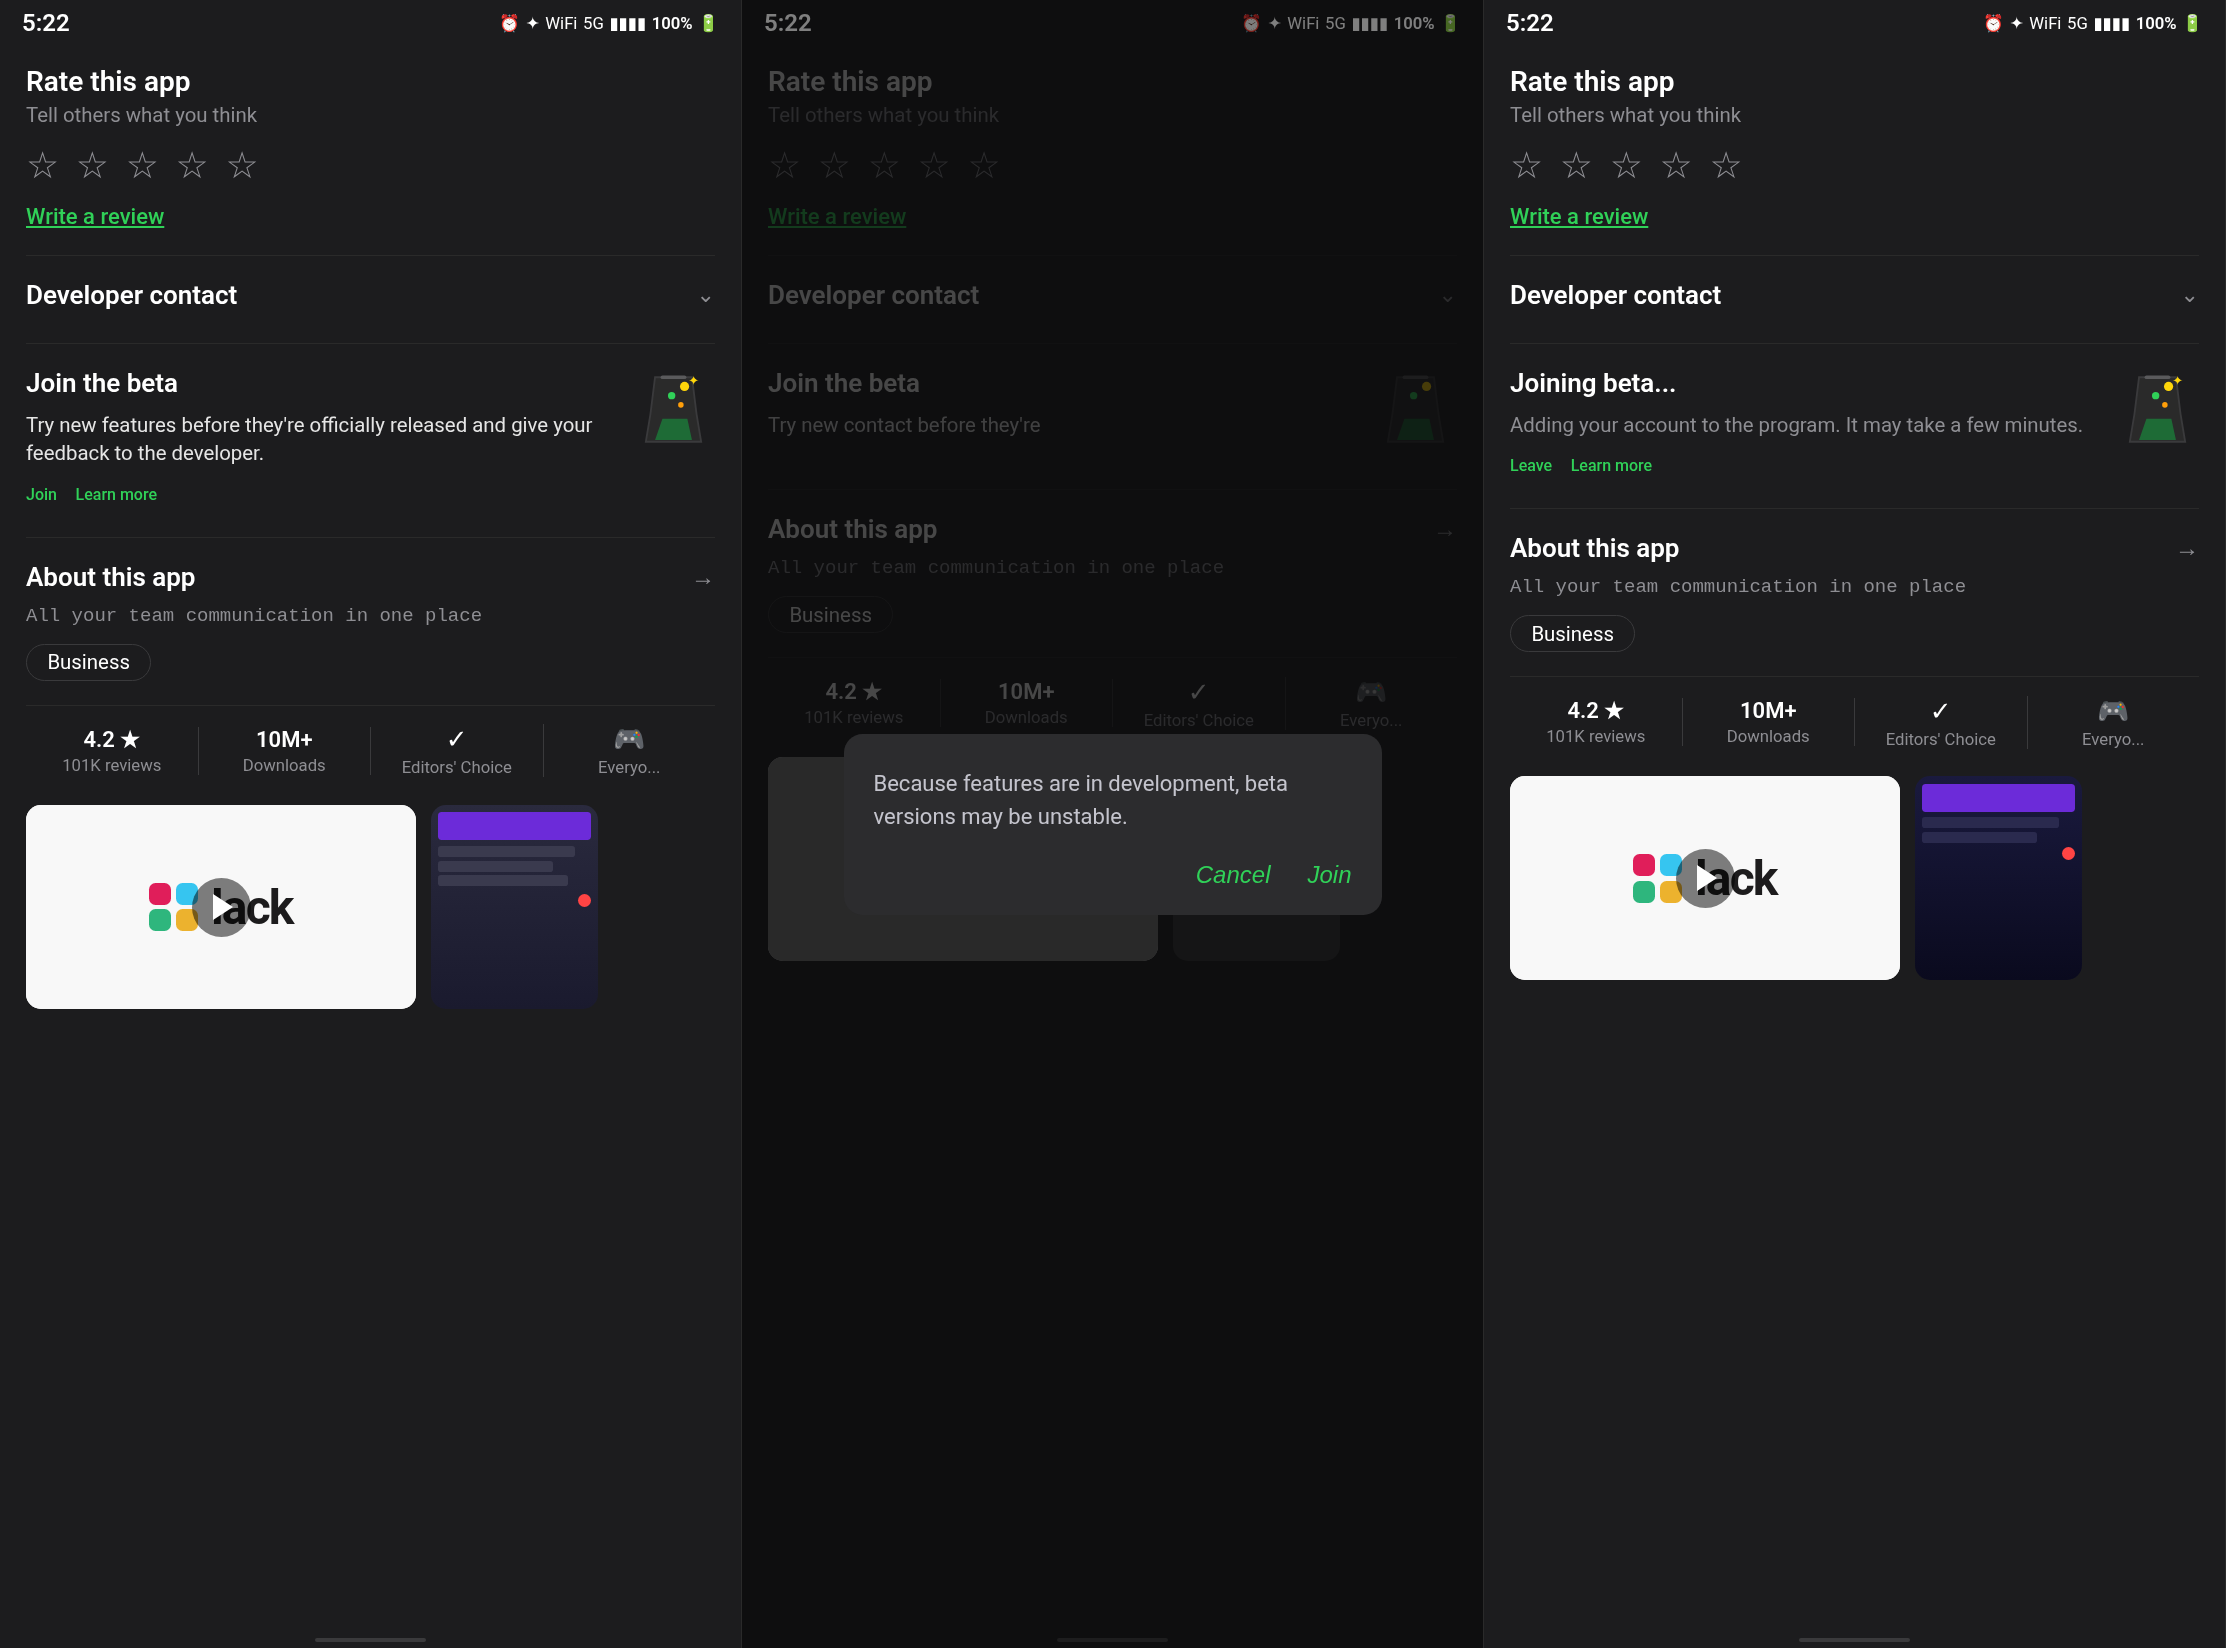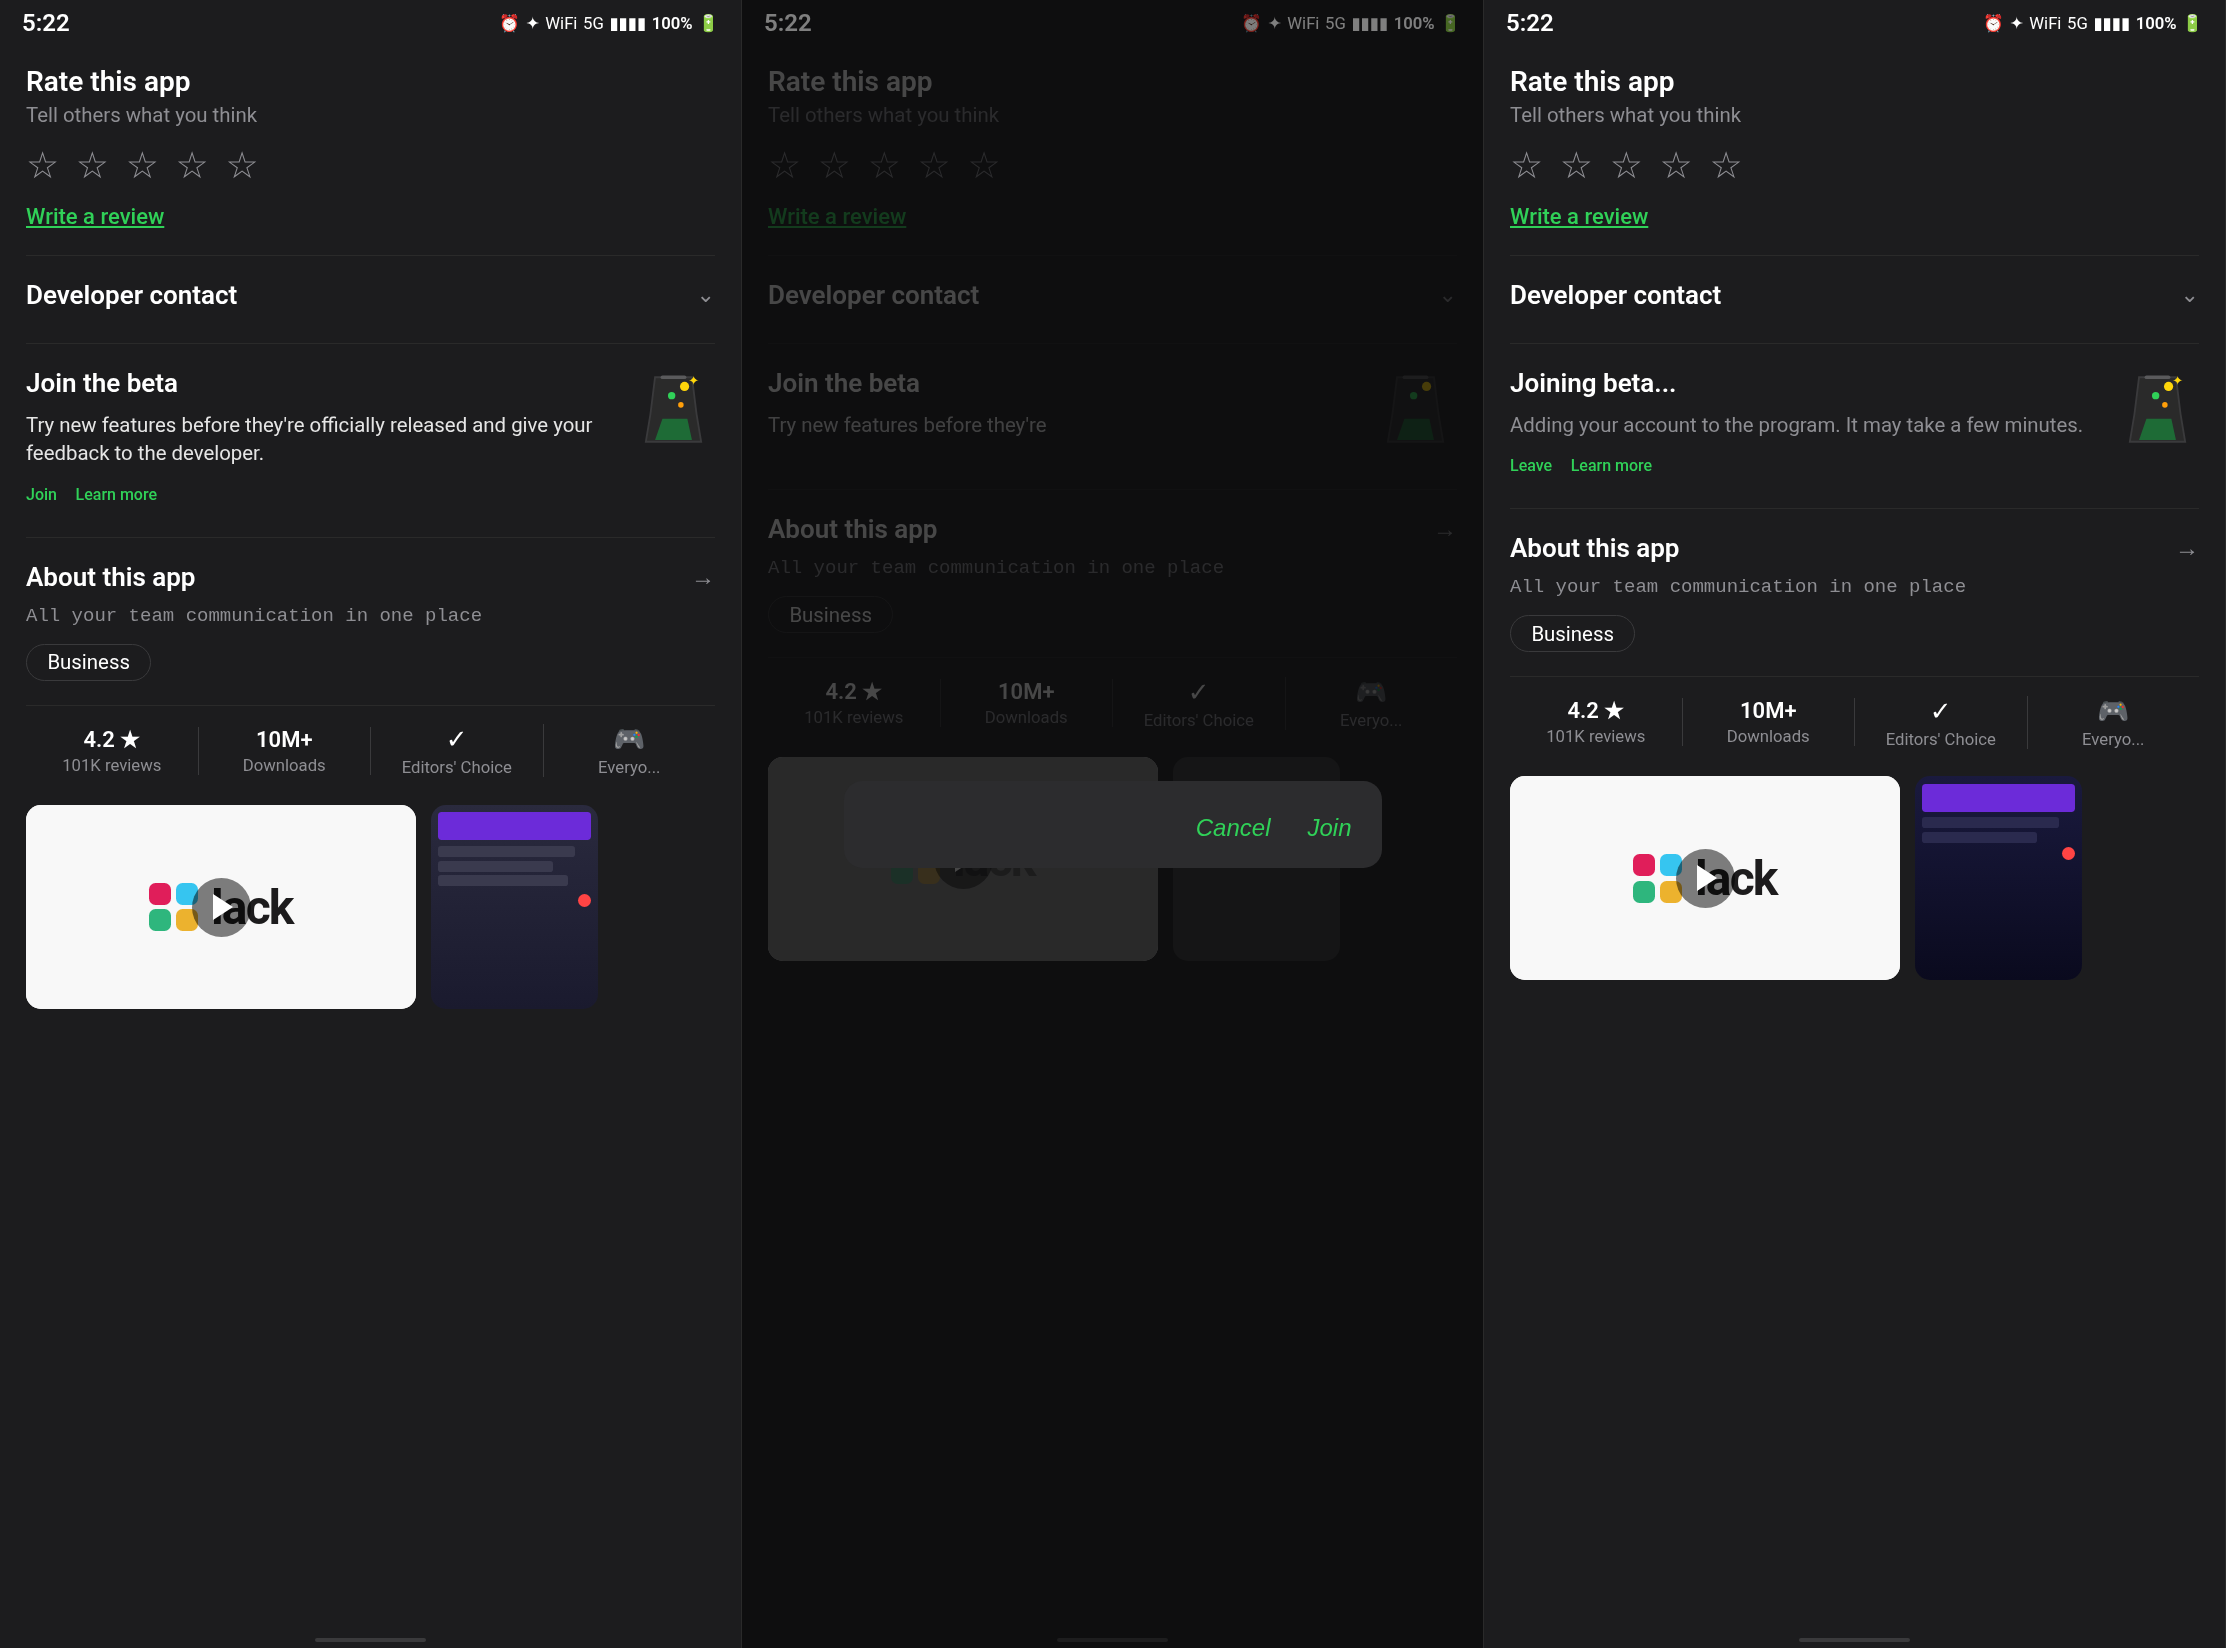--- a/index.html
+++ b/index.html
@@ -507,21 +507,21 @@
     </div>
 
     <div class="dev-contact">
       <div class="dev-contact-title">Developer contact</div>
       <span class="chevron">⌄</span>
     </div>
 
     <div class="beta-section">
       <div class="beta-left">
         <div class="beta-title">Join the beta</div>
-        <div class="beta-desc">Try new features before they're</div>
+        <div class="beta-desc">Try new contact before they're</div>
       </div>
       <svg class="beta-icon" viewBox="0 0 80 90" fill="none">
         <polygon points="20,10 60,10 65,50 70,80 10,80 15,50" fill="#2a2a2a" stroke="#3a3a3c" stroke-width="2"></polygon>
         <polygon points="28,55 55,55 60,78 20,78" fill="#1c7c3a" opacity="0.8"></polygon>
         <circle cx="52" cy="20" r="5" fill="#ffd60a"></circle>
         <circle cx="38" cy="30" r="4" fill="#30d158"></circle>
         <line x1="28" y1="10" x2="52" y2="10" stroke="#5a5a5c" stroke-width="4" stroke-linecap="round"></line>
       </svg>
     </div>
 
@@ -571,20 +571,21 @@
             <div class="play-triangle"></div>
           </div>
         </div>
       </div>
       <div class="screenshot-small" style="background:#3a3a3a;"></div>
     </div>
   </div>
 
   <div class="dialog-overlay">
     <div class="dialog">
+      <div class="dialog-body">Because features are in development, beta versions may be unstable.</div>
       <div class="dialog-actions">
         <button class="dialog-btn">Cancel</button>
         <button class="dialog-btn">Join</button>
       </div>
     </div>
   </div>
 
   <div class="scroll-indicator"></div>
 </div>
 

